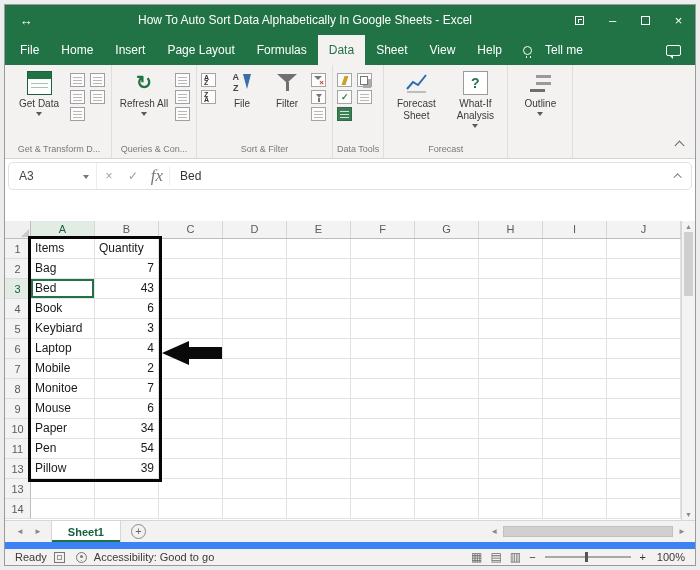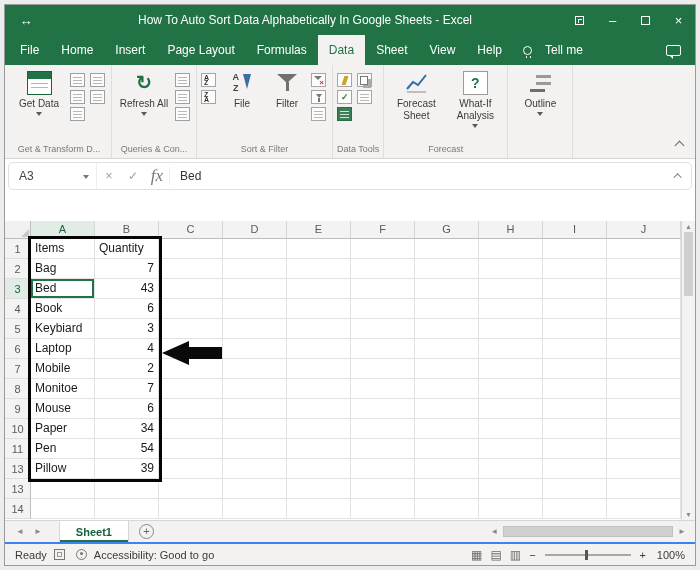--- a/index.html
+++ b/index.html
@@ -108,27 +108,27 @@
 .vthumb{width:9px;height:64px;background:#cfcfcf;margin-top:2px}
 .varrow.vbottom{margin-top:auto}
 .range-border{position:absolute;left:23px;top:15px;width:134px;height:246px;border:3px solid #050505;pointer-events:none}
 .arrow-annotation{position:absolute;left:157px;top:120px;width:62px;height:24px;pointer-events:none}
 .arrow-head{position:absolute;left:0;top:0;width:0;height:0;border-top:12px solid transparent;border-bottom:12px solid transparent;border-right:27px solid #0a0a0a}
 .arrow-shaft{position:absolute;left:26px;top:6px;width:34px;height:12px;background:#0a0a0a}
 
 
 .sheetbar{height:22px;background:#f3f2f1;border-top:1px solid #d6d6d6;display:flex;align-items:center;font-size:11px;flex:0 0 auto;padding-left:6px;color:#666}
 .snav{font-size:8px;color:#8a8a8a;padding:0 5px}
-.sheet-tab{height:100%;display:flex;align-items:center;padding:0 16px;background:#fff;border-left:1px solid #d6d6d6;border-right:1px solid #d6d6d6;color:#17613c;font-weight:700;font-size:11px;box-shadow:inset 0 -2px 0 #217346;margin-left:12px}
+.sheet-tab{height:100%;display:flex;align-items:center;padding:0 16px;background:#fff;border-left:1px solid #d6d6d6;border-right:1px solid #d6d6d6;color:#17613c;font-weight:700;font-size:11px;box-shadow:inset 0 -2px 0 #217346;margin-left:4px}
 .add-sheet{width:15px;height:15px;border:1px solid #8a8a8a;border-radius:50%;display:flex;align-items:center;justify-content:center;color:#666;font-size:11px;line-height:1;margin-left:10px}
 .hthumb{width:170px;height:11px;background:#d0d0d0;border:1px solid #c0c0c0}
 .hscroll{margin-left:auto;display:flex;align-items:center;padding-right:4px}
 
 
-.statusbar{height:23px;background:#f3f2f1;border-top:2px solid #3b82f6;display:flex;align-items:center;font-size:11px;color:#3b3a39;flex:0 0 auto;padding:0 10px;gap:7px}
+.statusbar{height:23px;background:#f3f2f1;border-top:7px solid #3b82f6;display:flex;align-items:center;font-size:11px;color:#3b3a39;flex:0 0 auto;padding:0 10px;gap:7px}
 .macro-icon{width:11px;height:11px;border:1px solid #777;position:relative}
 .macro-icon::after{content:"";position:absolute;inset:2px;border:1px solid #999}
 .acc-icon{width:11px;height:11px;border:1px solid #777;border-radius:50%;position:relative;margin-left:4px}
 .acc-icon::after{content:"";position:absolute;left:3px;top:2px;width:3px;height:3px;border-radius:50%;background:#777;box-shadow:0 4px 0 -1px #777}
 .views{display:flex;gap:6px}
 .view-ic{font-size:12px;color:#6a6a6a;padding:0 1px}
 .zoom-track{width:86px;height:2px;background:#a8a8a8;position:relative;margin:0 2px}
 .zoom-thumb{position:absolute;left:40px;top:-4px;width:3px;height:10px;background:#555}
 .zoom-pct{min-width:32px;text-align:right}
 </style>

